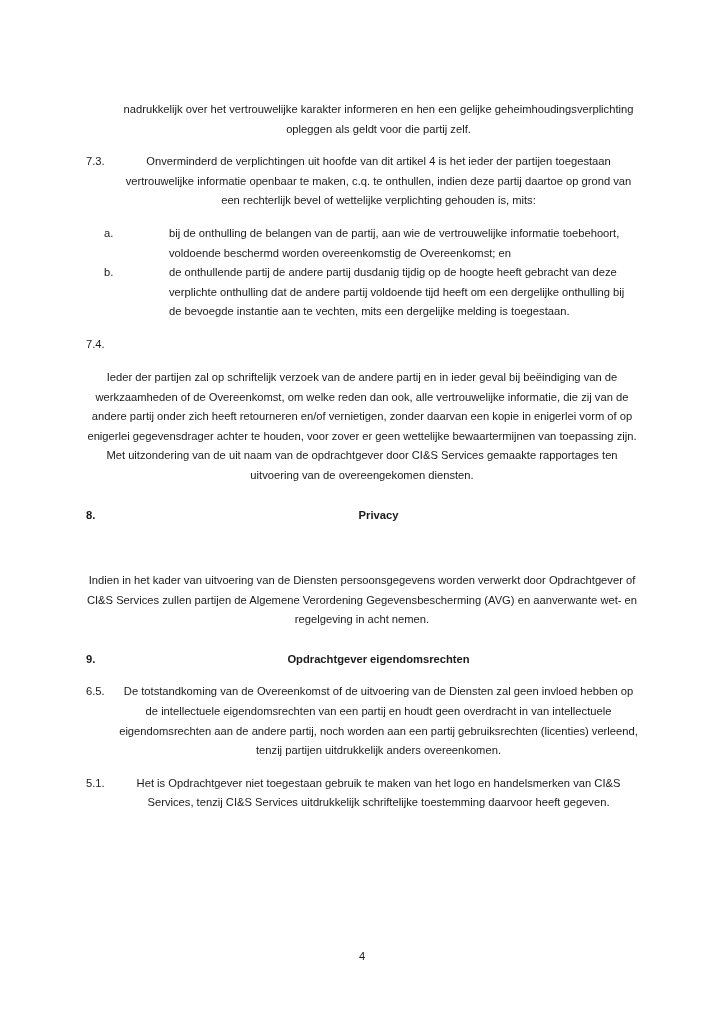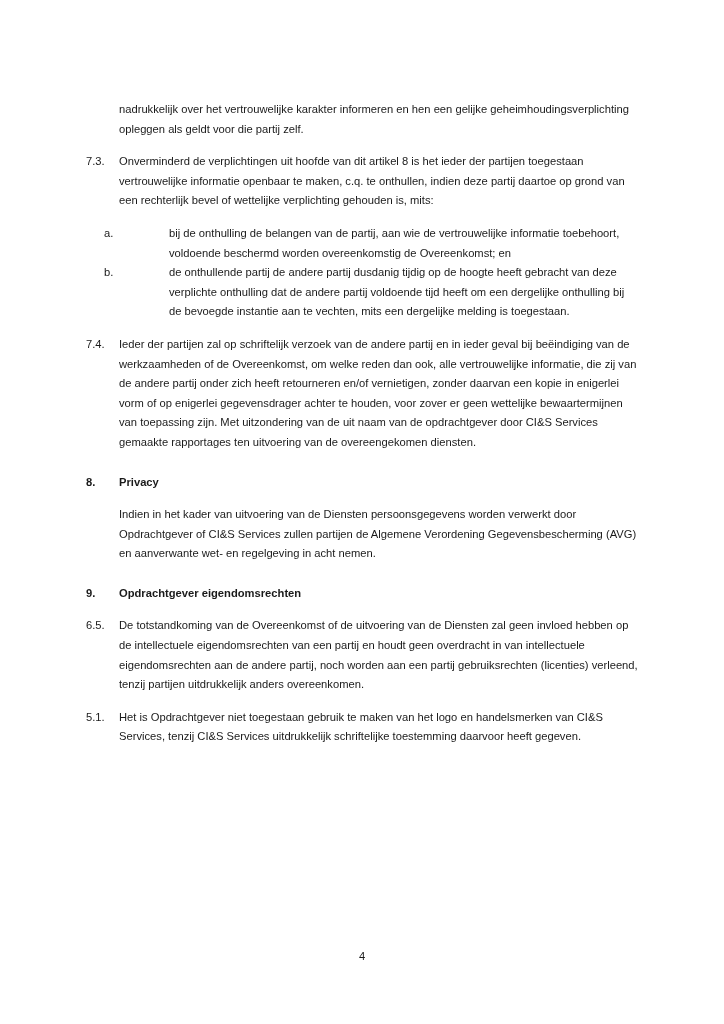--- a/index.html
+++ b/index.html
@@ -43,21 +43,21 @@
     flex: 0 0 33px;
     width: 33px;
     font-size: 11.2px;
     line-height: 19.6px;
     white-space: nowrap;
   }
   .block .body {
     flex: 1 1 auto;
     font-size: 11.2px;
     line-height: 19.6px;
-    text-align: left;
+    text-align: center;
   }
 
   
   .block.cont .num { visibility: hidden; }
 
   
   .block.heading .num,
   .block.heading .body {
     font-weight: bold;
   }
@@ -82,21 +82,21 @@
   }
   .subitem .subbody {
     flex: 1 1 auto;
     font-size: 11.2px;
     line-height: 19.6px;
     margin-left: 32px;
   }
 
   
   .gap-before { margin-top: 12px; }
-  .gap-after  { margin-bottom: 20px; }
+  .gap-after  { margin-bottom: 20px; flex-direction: column; }
 
   .sublist-wrap {
     margin-left: 18px;
     margin-top: 11px;
     margin-bottom: 13px;
   }
 
   .footer {
     position: absolute;
     left: 0;
@@ -115,21 +115,21 @@
 
   <div class="content">
 
     <div class="block cont">
       <div class="num"></div>
       <div class="body">nadrukkelijk over het vertrouwelijke karakter informeren en hen een gelijke geheimhoudingsverplichting opleggen als geldt voor die partij zelf.</div>
     </div>
 
     <div class="block gap-before">
       <div class="num">7.3.</div>
-      <div class="body">Onverminderd de verplichtingen uit hoofde van dit artikel 8 is het ieder der partijen toegestaan vertrouwelijke informatie openbaar te maken, c.q. te onthullen, indien deze partij daartoe op grond van een rechterlijk bevel of wettelijke verplichting gehouden is, mits:</div>
+      <div class="body">Onverminderd de verplichtingen uit hoofde van dit artikel 4 is het ieder der partijen toegestaan vertrouwelijke informatie openbaar te maken, c.q. te onthullen, indien deze partij daartoe op grond van een rechterlijk bevel of wettelijke verplichting gehouden is, mits:</div>
     </div>
 
     <div class="sublist-wrap">
       <div class="sublist">
         <div class="subitem">
           <div class="letter">a.</div>
           <div class="subbody">bij de onthulling de belangen van de partij, aan wie de vertrouwelijke informatie toebehoort, voldoende beschermd worden overeenkomstig de Overeenkomst; en</div>
         </div>
         <div class="subitem">
           <div class="letter">b.</div>

